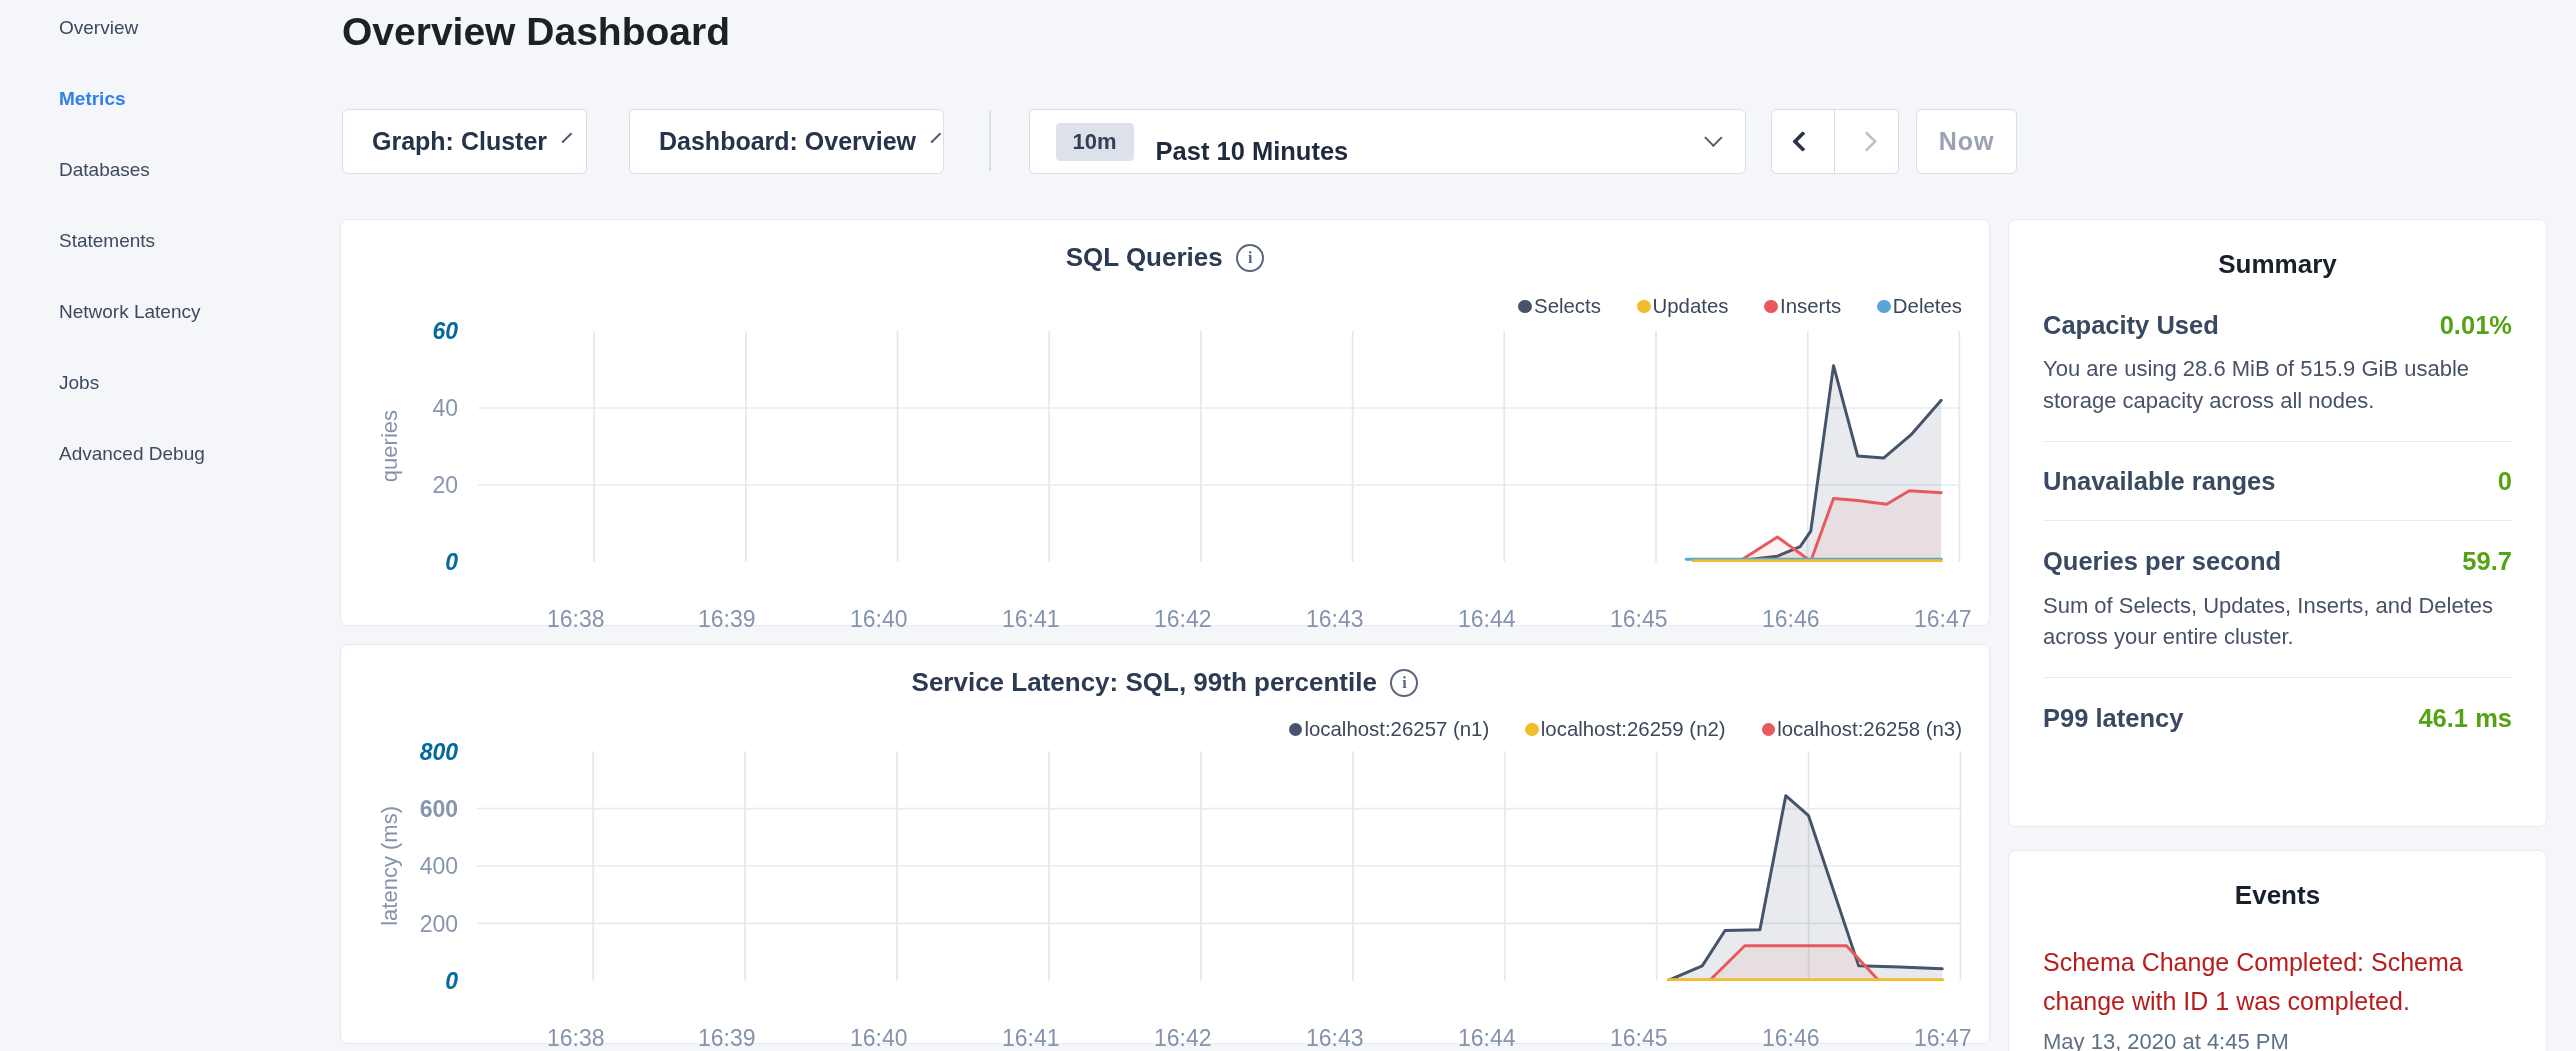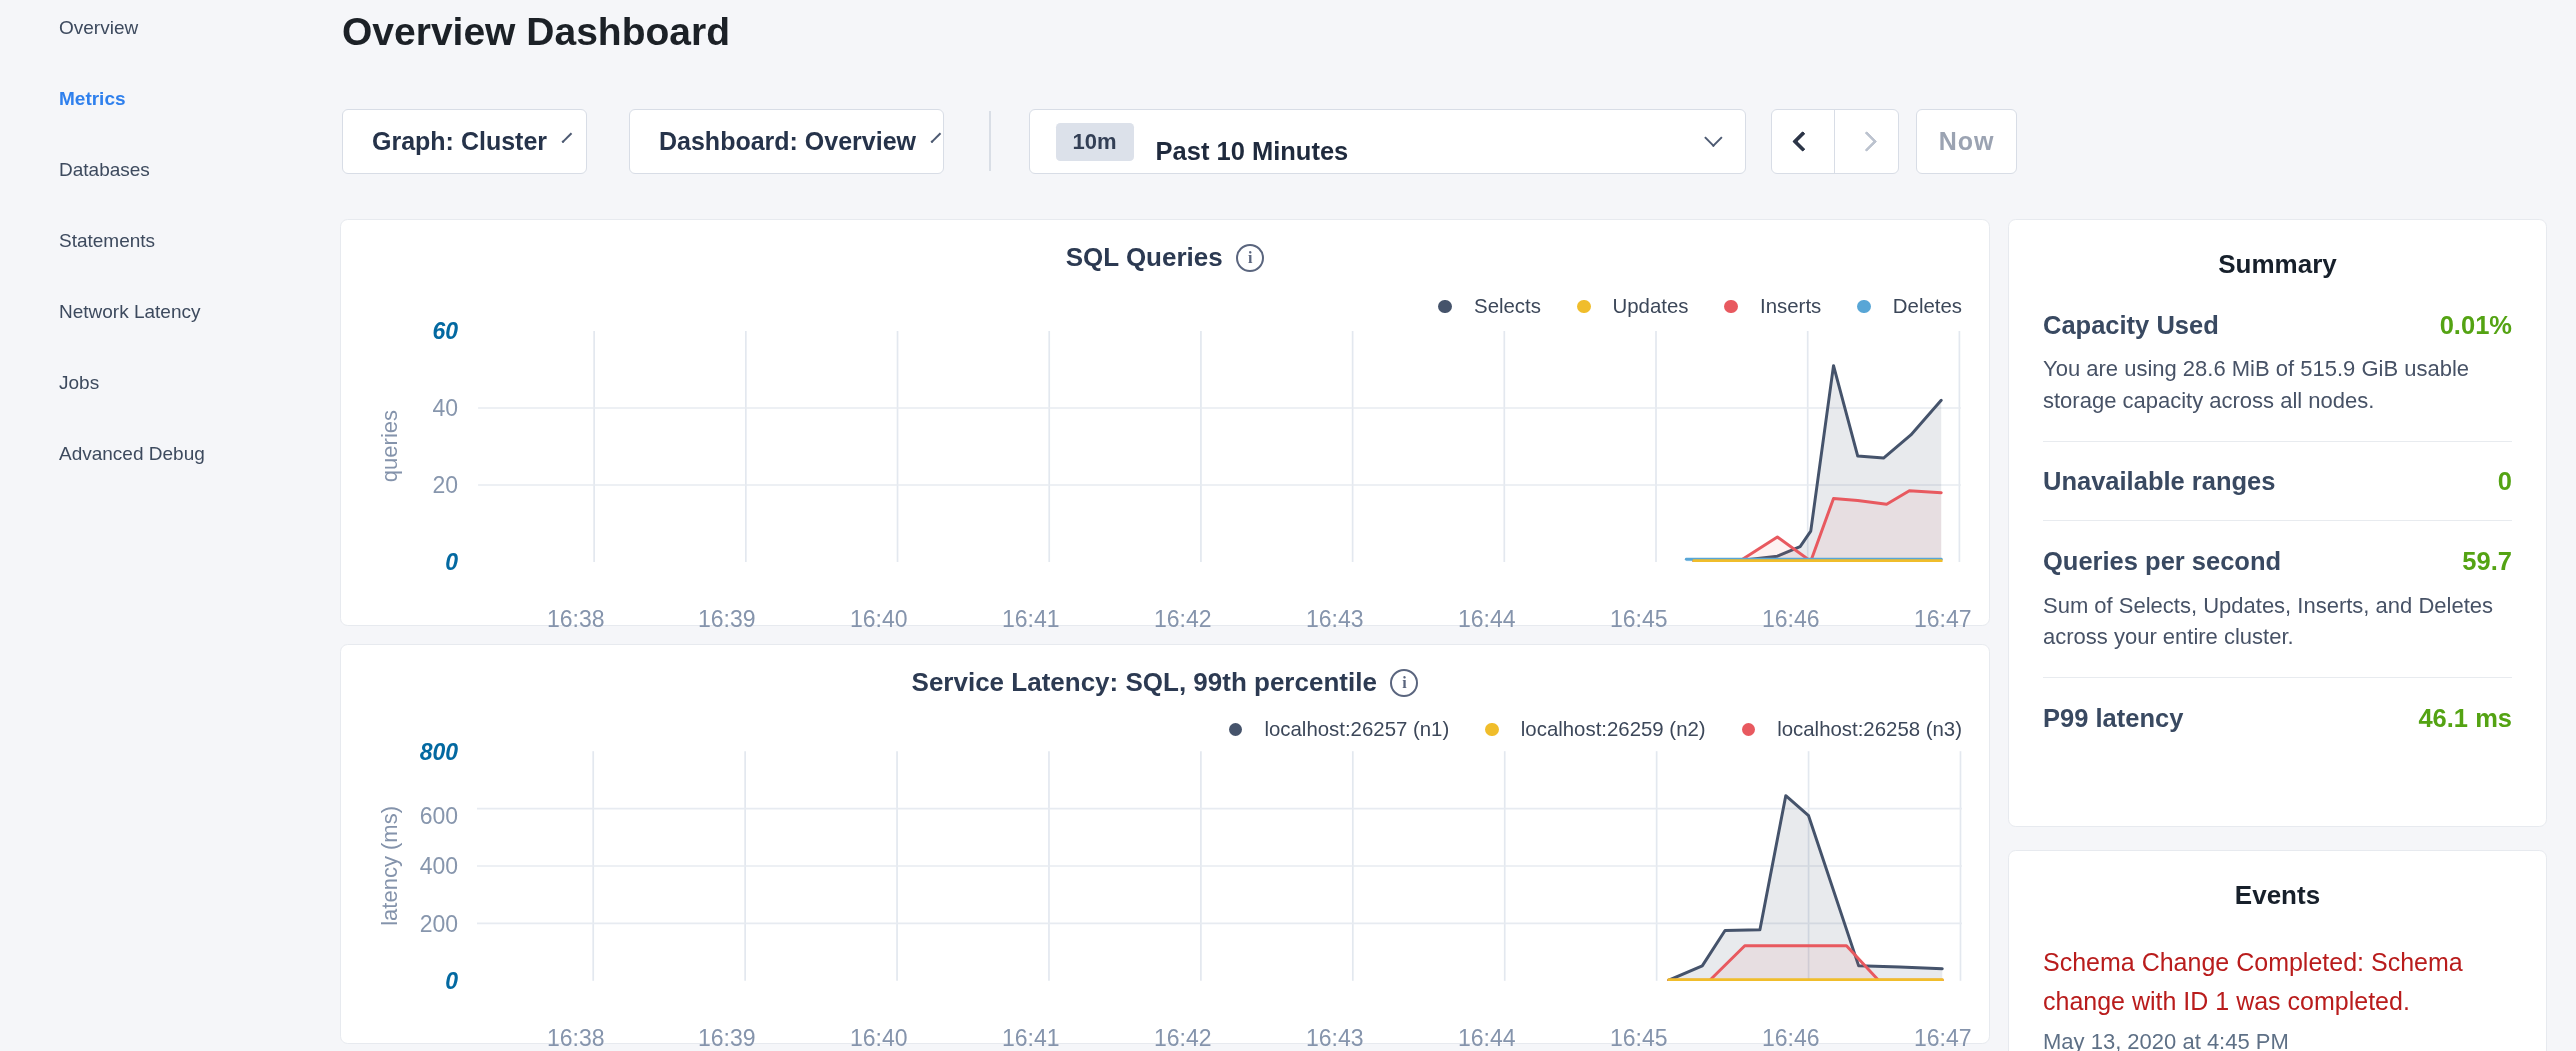--- a/index.html
+++ b/index.html
@@ -40,21 +40,21 @@
   .summary-card { left:2008px; top:219px; width:539px; height:608px; }
   .events-card  { left:2008px; top:850px; width:539px; height:289px; }
 
   
   .chart-block { position:absolute; inset:0; }
   .chart-title-row { position:absolute; left:0; right:0; top:22px; display:flex; align-items:center; justify-content:center; gap:13.6px; }
   .chart-title { font-size:26px; font-weight:700; color:#2c3a52; }
   .info-icon { width:28px; height:28px; border:2.1px solid #5a657e; border-radius:50%; display:inline-flex; align-items:center; justify-content:center; font-size:16px; font-weight:700; color:#5a657e; font-family:"Liberation Serif", serif; cursor:pointer; }
   .legend { position:absolute; right:27px; display:flex; gap:36px; align-items:center; }
   .c1 .legend { top:75px; } .c2 .legend { top:73px; }
-  .legend-item { display:flex; align-items:center; gap:22px; cursor:pointer; }
+  .legend-item { display:flex; align-items:center; gap:2px; cursor:pointer; }
   .legend-dot { width:13.6px; height:13.6px; border-radius:50%; }
   .legend-label { font-size:20.4px; color:#3c4759; }
   .plot { position:absolute; left:136px; right:25.5px; }
   .c1 .plot { top:111px; height:231px; } .c2 .plot { top:106px; height:230px; }
   .ylabel-wrap { position:absolute; left:34px; width:29px; display:flex; align-items:center; justify-content:center; }
   .c1 .ylabel-wrap { top:111px; height:231px; } .c2 .ylabel-wrap { top:106px; height:230px; }
   .ylabel { writing-mode:vertical-rl; transform:rotate(180deg); font-size:22px; color:#8493ab; white-space:nowrap; }
   .ytick { position:absolute; text-align:right; font-size:23px; color:#8796ad; }
   .ytick.major { color:#0369a1; font-weight:700;font-style:italic; }
   .xtick { position:absolute; width:94px; text-align:left; font-size:23px; color:#8594ac;margin-top:32px; }
@@ -220,21 +220,21 @@
             <path d="M1401.3 269.3L1440.6 252.4L1467.4 210.9L1508.4 209.9L1538.8 52.3L1565.6 75.9L1624.5 252.4L1672.8 253.8L1722.8 255.8L1722.8 270L1401.3 270Z" fill="#45536b" fill-opacity="0.12"></path>
             <path d="M1401.3 269.3L1440.6 252.4L1467.4 210.9L1508.4 209.9L1538.8 52.3L1565.6 75.9L1624.5 252.4L1672.8 253.8L1722.8 255.8" fill="none" stroke="#45536b" stroke-width="3.5" stroke-linejoin="round" stroke-linecap="round"></path>
             <path d="M1401.3 269.3L1449.5 269.3L1490.6 228.8L1610.2 228.8L1647.8 269.3L1722.8 269.3L1722.8 270L1401.3 270Z" fill="#e8595f" fill-opacity="0.08"></path>
             <path d="M1401.3 269.3L1449.5 269.3L1490.6 228.8L1610.2 228.8L1647.8 269.3L1722.8 269.3" fill="none" stroke="#e8595f" stroke-width="3.5" stroke-linejoin="round" stroke-linecap="round"></path>
             <path d="M1401.3 268.6L1722.8 268.6L1722.8 270L1401.3 270Z" fill="#f0bd2b" fill-opacity="0.06"></path>
             <path d="M1401.3 268.6L1722.8 268.6" fill="none" stroke="#f0bd2b" stroke-width="3.5" stroke-linejoin="round" stroke-linecap="round"></path>
           </svg></div>
     <div class="ytick major" style="left: 0px; width: 117px; top: 323px;">0</div>
         <div class="ytick" style="left: 0px; width: 117px; top: 266px;">200</div>
         <div class="ytick" style="left: 0px; width: 117px; top: 208px;">400</div>
-        <div class="ytick" style="left: 0px; width: 117px; top: 158px;">600</div>
+        <div class="ytick" style="left: 0px; width: 117px; top: 151px; font-weight: bold;">600</div>
         <div class="ytick major" style="left: 0px; width: 117px; top: 94px;">800</div>
         <div class="xtick" style="left: 206px; top: 348px;">16:38</div>
         <div class="xtick" style="left: 357px; top: 348px;">16:39</div>
         <div class="xtick" style="left: 509px; top: 348px;">16:40</div>
         <div class="xtick" style="left: 661px; top: 348px;">16:41</div>
         <div class="xtick" style="left: 813px; top: 348px;">16:42</div>
         <div class="xtick" style="left: 965px; top: 348px;">16:43</div>
         <div class="xtick" style="left: 1117px; top: 348px;">16:44</div>
         <div class="xtick" style="left: 1269px; top: 348px;">16:45</div>
         <div class="xtick" style="left: 1421px; top: 348px;">16:46</div>

